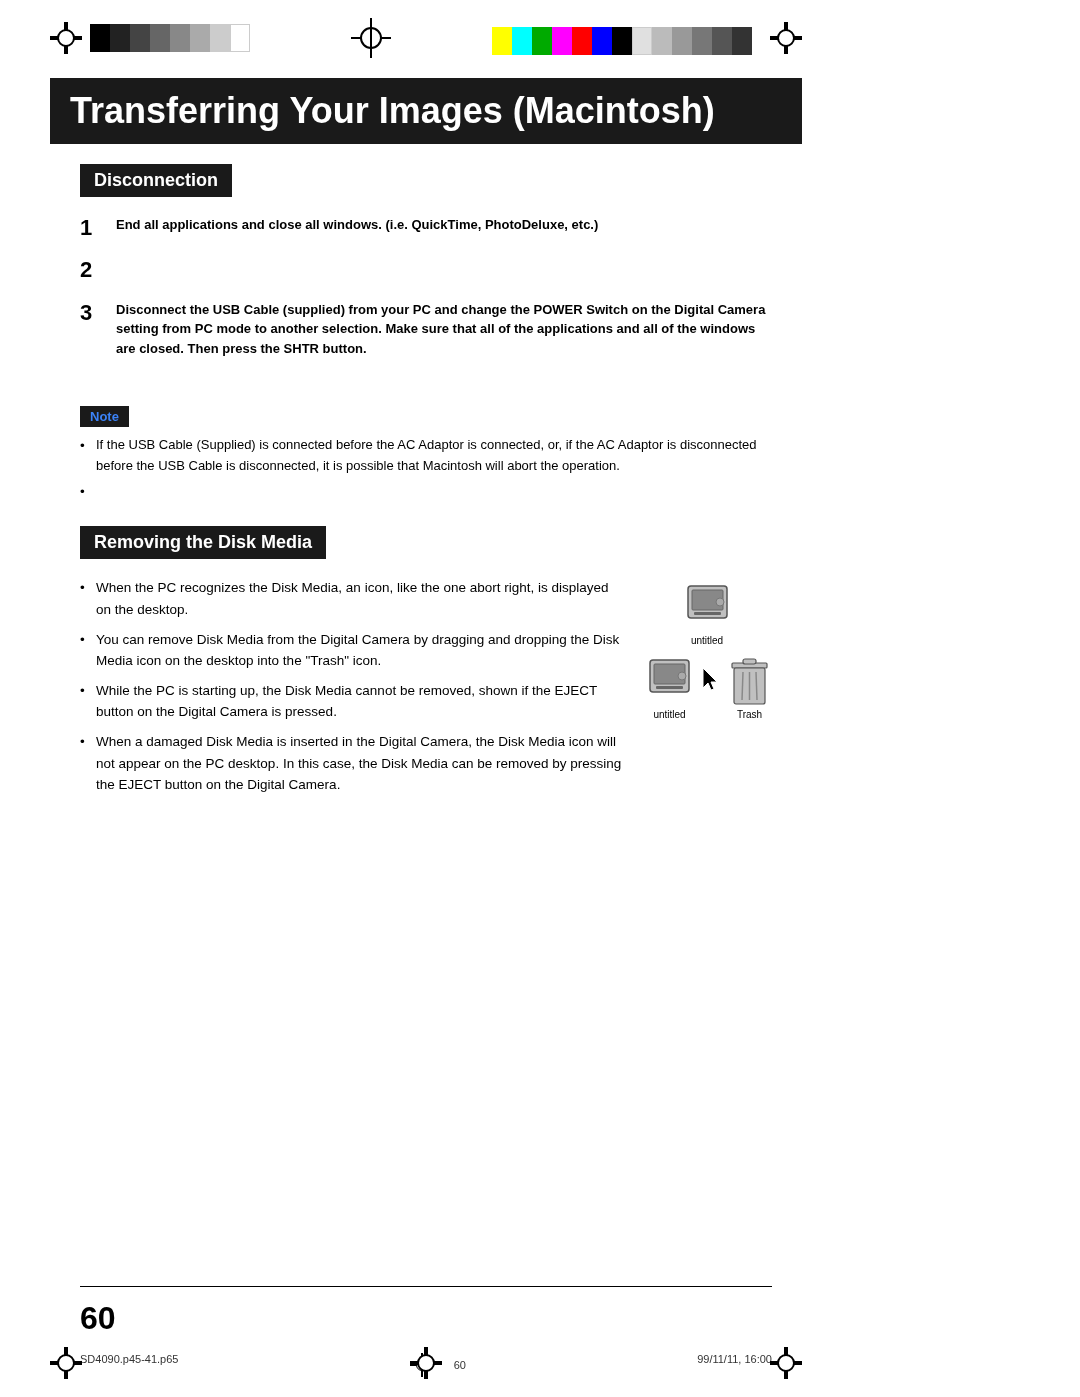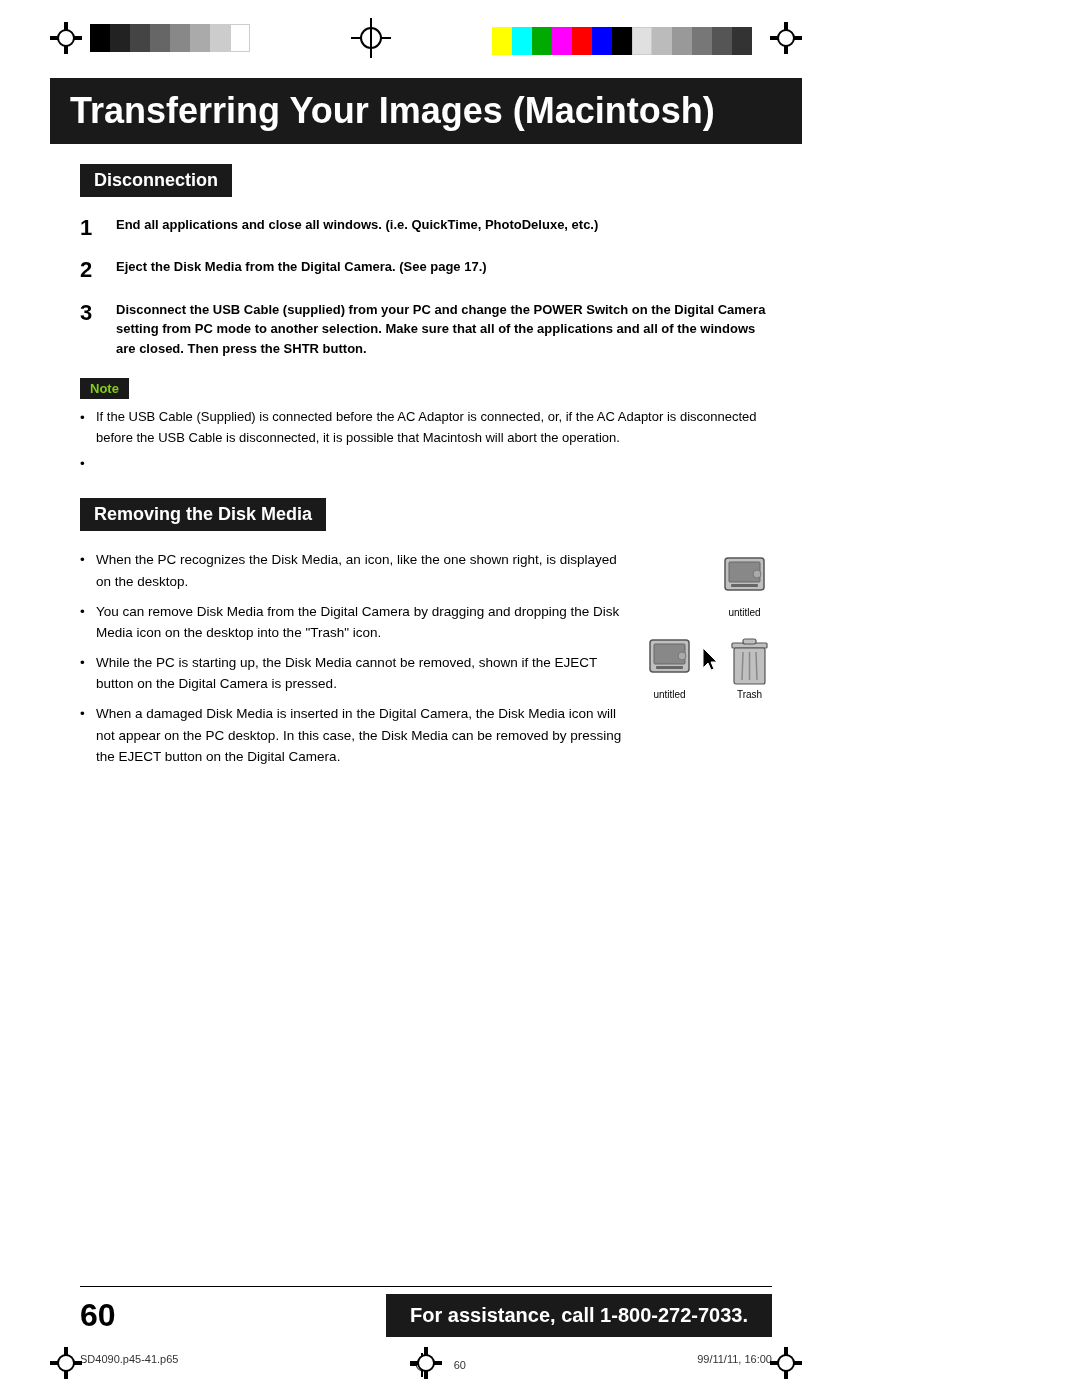--- a/index.html
+++ b/index.html
@@ -150,26 +150,27 @@
       font-weight: bold;
     }
 
     
     .note-box {
       margin: 20px 0 24px 0;
     }
 
     .note-label {
       background: #1a1a1a;
-      color: #84cc16;
+      color: #3b82f6;
       font-size: 13px;
       font-weight: bold;
       padding: 3px 10px;
       display: inline-block;
       margin-bottom: 8px;
+      margin-top: 28px;
     }
 
     .note-content {
       font-size: 13px;
       line-height: 1.6;
     }
 
     .note-content .bullet {
       display: flex;
       margin-bottom: 4px;
@@ -209,22 +210,22 @@
     }
 
     .bullet-text {
       flex: 1;
     }
 
     
     .disk-icons {
       display: flex;
       flex-direction: column;
-      align-items: flex-end;
-      gap: 10px;
+      align-items: center;
+      gap: 2px;
       min-width: 130px;
       padding-top: 5px;
     }
 
     .disk-icon-item {
       display: flex;
       flex-direction: column;
       align-items: center;
       gap: 3px;
     }
@@ -385,23 +386,20 @@
     <div class="step">
       <div class="step-number">1</div>
       <div class="step-text">
         <strong><span>End all applications and close all windows. (i.e. QuickTime, PhotoDeluxe, etc.)</span></strong>
       </div>
     </div>
 
     
     <div class="step">
       <div class="step-number">2</div>
-      <div class="step-text">
-        <strong><span>Eject the Disk Media from the Digital Camera.  (See page 17.)</span></strong>
-      </div>
     </div>
 
     
     <div class="step">
       <div class="step-number">3</div>
       <div class="step-text">
         <strong>Disconnect  the USB Cable (supplied) from your PC and change the POWER Switch on the Digital Camera setting  from PC mode to another selection. Make sure that all of the applications and all of the windows are closed. Then press the SHTR button.</strong>
       </div>
     </div>
 
@@ -423,21 +421,21 @@
     <div class="removing-section">
       <div class="section-header">Removing the Disk Media</div>
 
       <div class="removing-content">
 
         <div class="removing-text">
           <div class="bullet-list">
 
             <div class="bullet-item">
               <span class="bullet-dot">•</span>
-              <span class="bullet-text">When the PC recognizes the Disk Media, an icon, like the one shown right, is displayed on the desktop.</span>
+              <span class="bullet-text">When the PC recognizes the Disk Media, an icon, like the one abort right, is displayed on the desktop.</span>
             </div>
 
             <div class="bullet-item">
               <span class="bullet-dot">•</span>
               <span class="bullet-text">You can remove Disk Media from the Digital Camera by dragging and dropping the Disk Media icon on the desktop into the "Trash" icon.</span>
             </div>
 
             <div class="bullet-item">
               <span class="bullet-dot">•</span>
               <span class="bullet-text">While the PC is starting up, the Disk Media cannot be removed, shown if the EJECT button on the Digital Camera is pressed.</span>
@@ -501,21 +499,20 @@
         </div>
       </div>
     </div>
 
   </div>
 
   <div style="position:absolute;bottom:110px;left:80px;right:80px;border-top:1.5px solid #000;"></div>
 
   <div class="bottom-section">
     <div class="page-number">60</div>
-    <div class="assistance-box">For assistance, call 1-800-272-7033.</div>
   </div>
 
   <div class="footer">
     <span>SD4090.p45-41.p65</span>
 
     <div style="display:flex;align-items:center;gap:20px;">
       <div style="width:24px;height:24px;position:relative;">
         <div style="position:absolute;top:0;left:11px;width:2px;height:24px;background:#000;"></div>
         <div style="position:absolute;top:11px;left:0;width:24px;height:2px;background:#000;"></div>
         <div style="position:absolute;top:50%;left:50%;transform:translate(-50%,-50%);width:12px;height:12px;border:1.5px solid #000;border-radius:50%;background:#fff;"></div>

